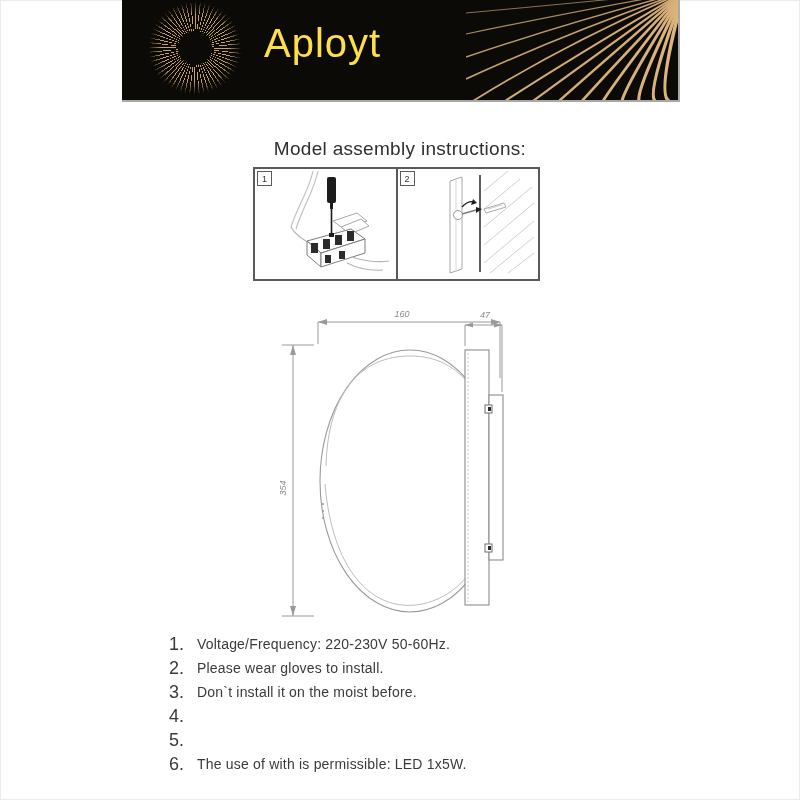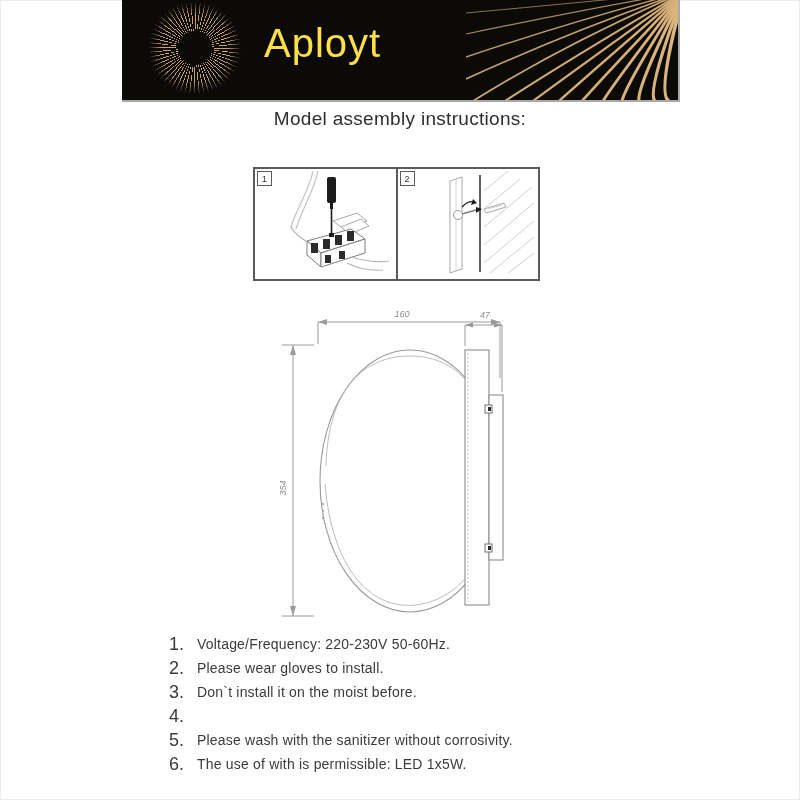--- a/index.html
+++ b/index.html
@@ -33,21 +33,21 @@
     color: #fde047; font-size: 40px; font-weight: 400; letter-spacing: 1px;
     line-height: 1;
   }
   .corner-rays { position: absolute; right: 0; top: 0; }
 
   
   .title-block {
     position: absolute; left: 0; top: 107px; width: 800px;
     text-align: center; color: #2f2f2f;
   }
-  .title-line { font-size: 19px; line-height: 23px; letter-spacing: 0.3px; }
+  .title-line { font-size: 19px; line-height: 23px; letter-spacing: 0.3px; margin-top: 30px; }
 
   
   .steps-box {
     position: absolute; left: 253px; top: 167px; width: 283px; height: 110px;
     border: 2px solid #5a5a5a;
     display: flex;
     background: #fff;
   }
   .step-panel { position: relative; width: 50%; height: 100%; }
   .step-panel + .step-panel { border-left: 2px solid #5a5a5a; }
@@ -223,19 +223,18 @@
   </div>
   <div class="instr-row">
     <span class="instr-num">3.</span>
     <span class="instr-text">Don`t install it on the moist before.</span>
   </div>
   <div class="instr-row">
     <span class="instr-num">4.</span>
   </div>
   <div class="instr-row">
     <span class="instr-num">5.</span>
-    <span class="instr-text">Please wash with the sanitizer without corrosivity.</span>
   </div>
   <div class="instr-row">
     <span class="instr-num">6.</span>
     <span class="instr-text">The use of with is permissible: LED 1x5W.</span>
   </div>
 </div>
 
 </body></html>

